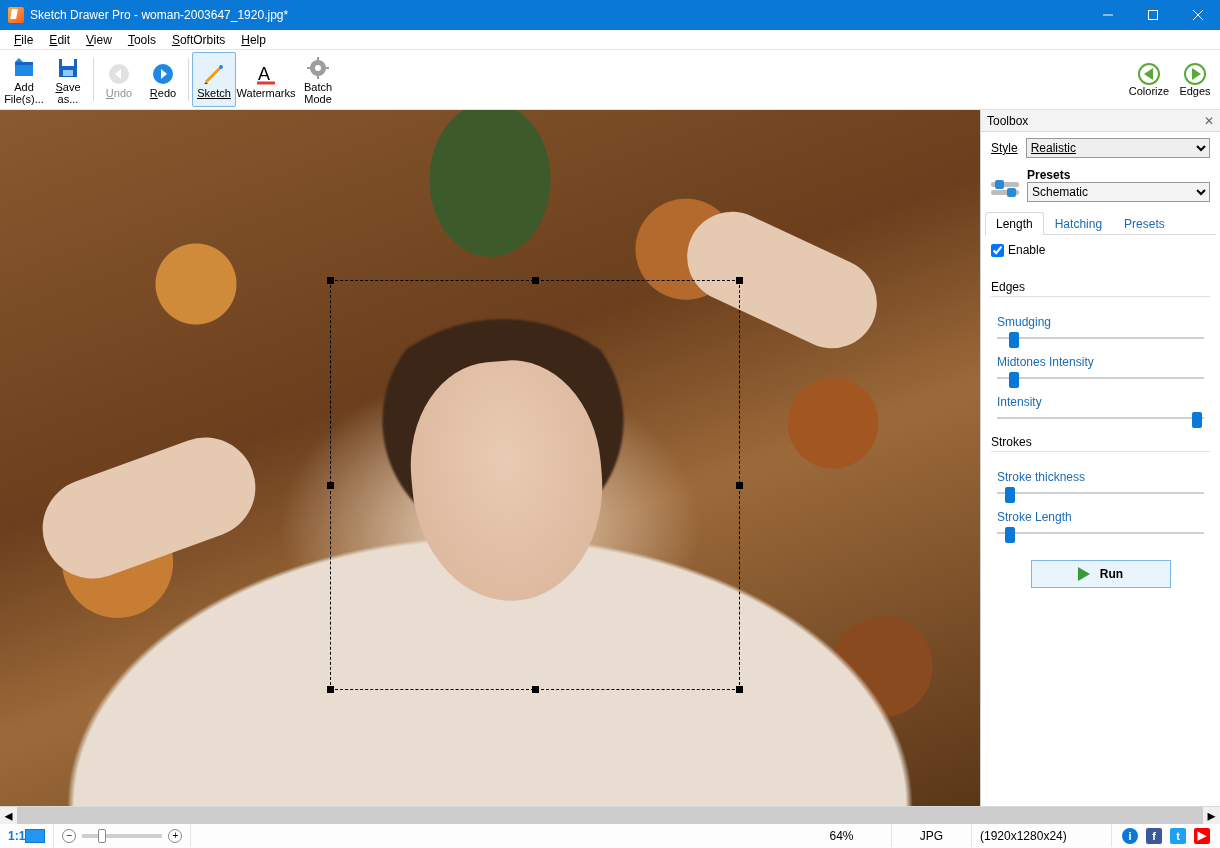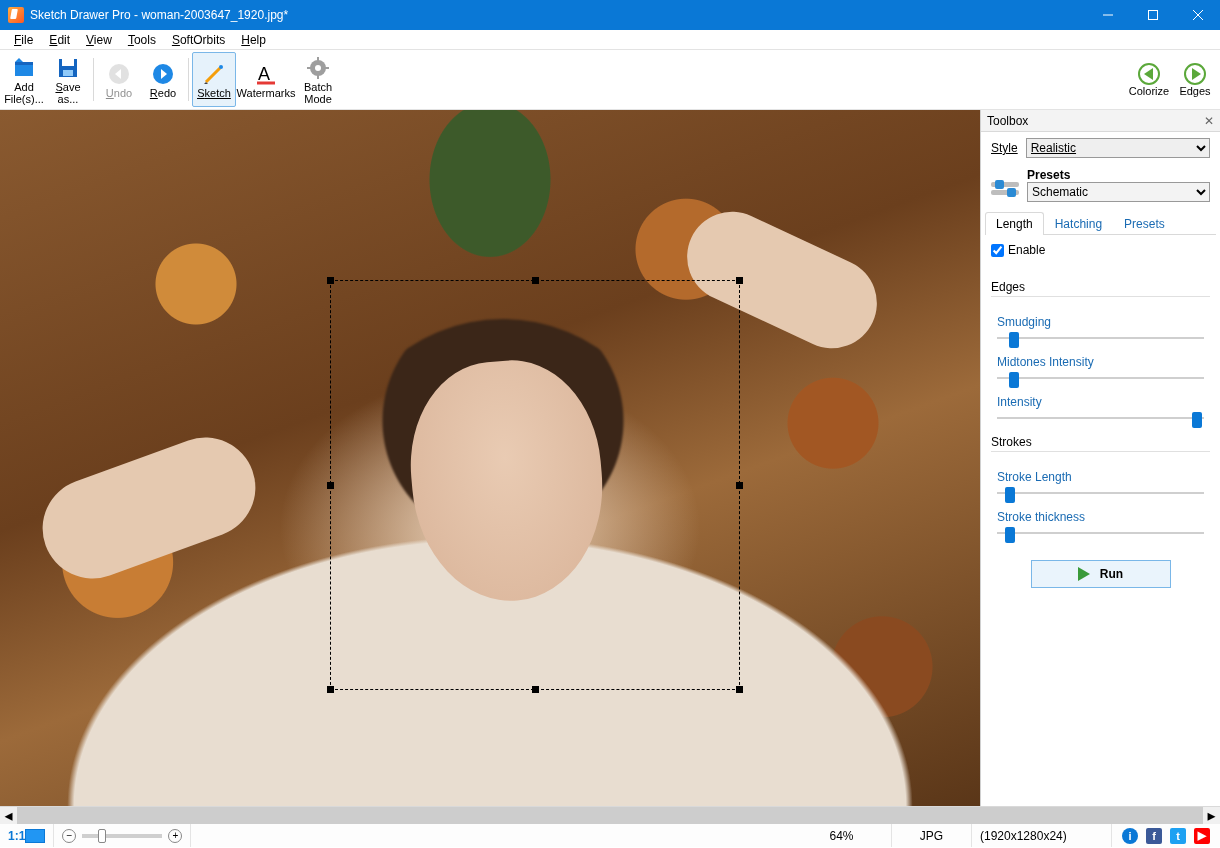--- a/index.html
+++ b/index.html
@@ -324,28 +324,28 @@
         <div class="slider-label">Intensity</div>
         <div class="slider-track">
             <div class="track"></div>
             <div class="thumb" style="left:94%"></div>
           </div>
       </div>
 
       <div class="group-title">Strokes</div>
 
       <div class="slider-block">
+        <div class="slider-label">Stroke thickness</div>
+        <div class="slider-track">
+            <div class="track"></div>
+            <div class="thumb" style="left:4%"></div>
+          </div>
+      </div>
+      <div class="slider-block">
         <div class="slider-label">Stroke Length</div>
-        <div class="slider-track">
-            <div class="track"></div>
-            <div class="thumb" style="left:4%"></div>
-          </div>
-      </div>
-      <div class="slider-block">
-        <div class="slider-label">Stroke thickness</div>
         <div class="slider-track">
             <div class="track"></div>
             <div class="thumb" style="left:4%"></div>
           </div>
       </div>
 
       <div class="run-btn">
         <div class="runicon"></div>
         <span>Run</span>
       </div>

